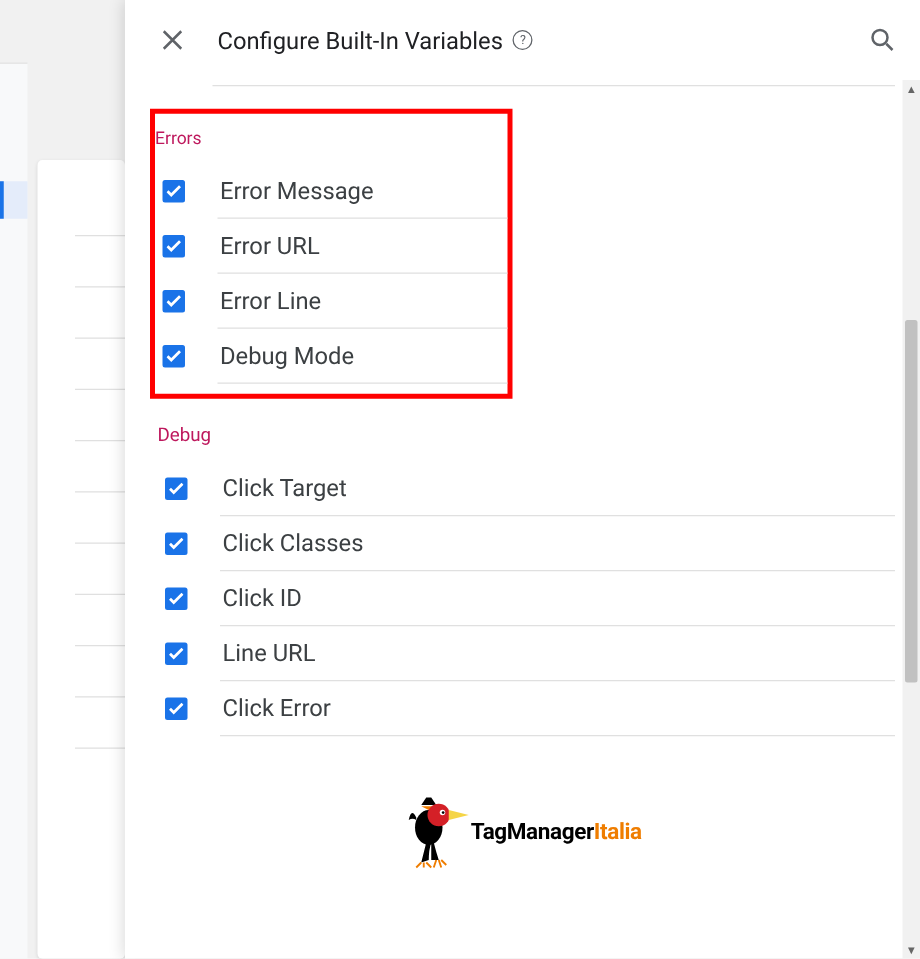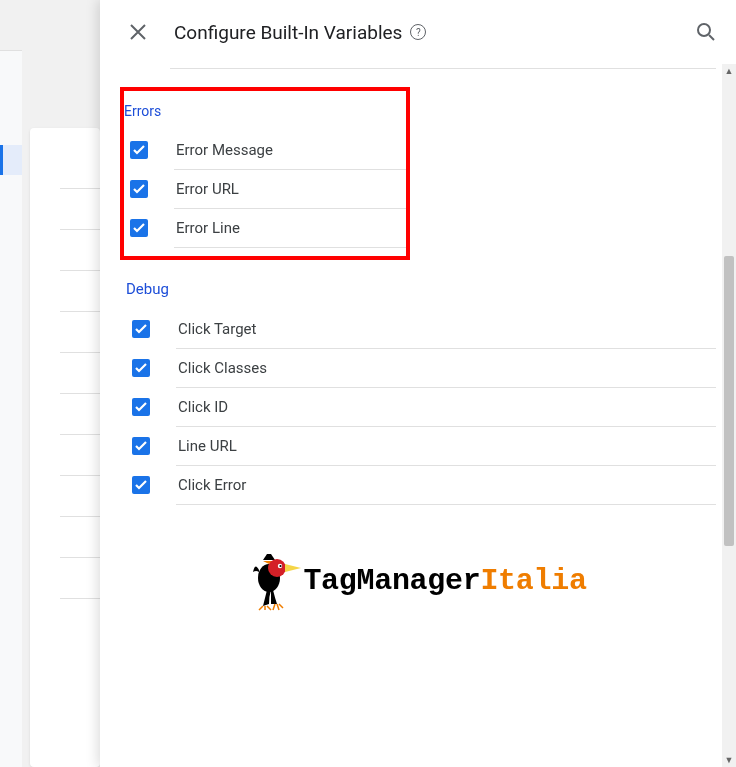--- a/index.html
+++ b/index.html
@@ -122,21 +122,21 @@
       margin-bottom: 18px;
     }
     .highlight-box {
       border: 4px solid #f00;
       padding: 6px 0 8px 0;
       margin-right: 306px;
       margin-bottom: 12px;
     }
     .section-title {
       font-size: 14px;
-      color: #1d4ed8;
+      color: #be185d;
       padding: 6px 0 12px 0;
     }
     .check-row {
       display: flex;
       align-items: center;
       gap: 28px;
       padding: 10px 0;
     }
     .check-row + .divider-line {
       margin-left: 50px;
@@ -150,43 +150,42 @@
       border-radius: 2px;
       display: flex;
       align-items: center;
       justify-content: center;
       cursor: pointer;
       flex-shrink: 0;
       margin-left: 6px;
     }
     .checkbox svg { display: block; }
     .check-label {
-      font-size: 15px;
+      font-size: 19px;
       color: #3c4043;
     }
     .section2 {
       padding-left: 6px;
     }
     .section2 .section-title {
       font-size: 15px;
       padding-top: 8px;
     }
     .logo-area {
       margin-top: 45px;
       display: flex;
       align-items: center;
       justify-content: center;
       gap: 0;
     }
     .logo-text {
-      font-size: 30px;
+      font-size: 18px;
       font-weight: 700;
       color: #000;
       letter-spacing: -0.3px;
-      font-family: Liberation Mono, monospace;
     }
     .logo-text .italia { color: #ef7d00; }
     .scrollbar-track {
       position: absolute;
       right: 0;
       top: 0;
       width: 14px;
       height: 100%;
       background: #f1f1f1;
     }
@@ -286,20 +285,28 @@
         <div class="check-row">
           <div class="checkbox">
               <svg width="12" height="10" viewBox="0 0 12 10">
                 <path d="M1 5 L4 8 L11 1" stroke="#fff" stroke-width="2.2" fill="none"></path>
               </svg>
             </div>
           <span class="check-label">Error Line</span>
         </div>
         <div class="divider-line"></div>
 
+        <div class="check-row">
+          <div class="checkbox">
+              <svg width="12" height="10" viewBox="0 0 12 10">
+                <path d="M1 5 L4 8 L11 1" stroke="#fff" stroke-width="2.2" fill="none"></path>
+              </svg>
+            </div>
+          <span class="check-label">Debug Mode</span>
+        </div>
         <div class="divider-line"></div>
       </div>
 
       <div class="section2">
         <div class="section-title">Debug</div>
 
         <div class="check-row">
           <div class="checkbox">
               <svg width="12" height="10" viewBox="0 0 12 10">
                 <path d="M1 5 L4 8 L11 1" stroke="#fff" stroke-width="2.2" fill="none"></path>

